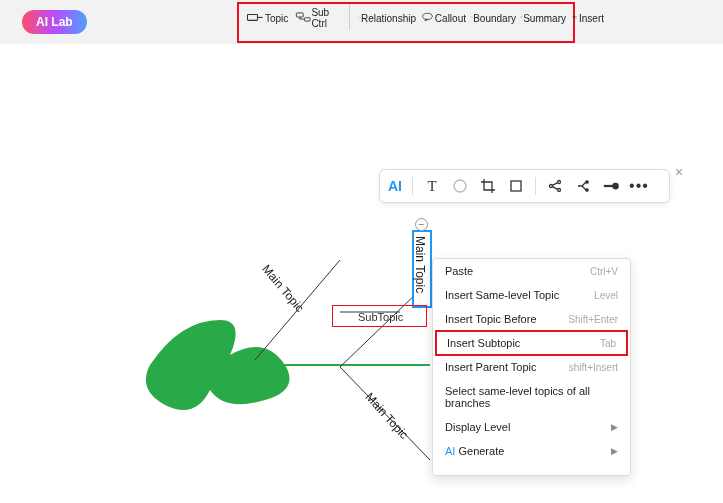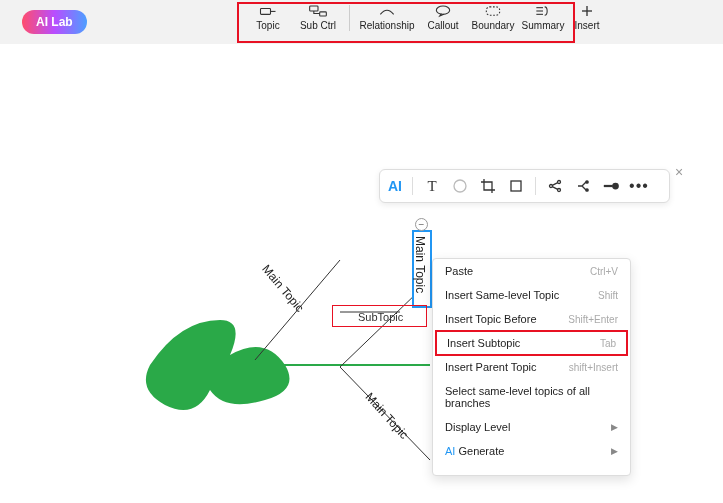--- a/index.html
+++ b/index.html
@@ -4,21 +4,21 @@
 <style>
 * { margin: 0; padding: 0; box-sizing: border-box; font-family: Arial, sans-serif; }
 body { width: 723px; height: 503px; background: #fff; position: relative; overflow: hidden; }
 
 .topbar { height: 44px; background: #f2f2f2; display: flex; align-items: center; padding: 0 12px; }
 .ai-lab-badge { background: linear-gradient(90deg, #ff4d6d 0%, #b84dff 50%, #4d9fff 100%); color: #fff; font-size: 12px; font-weight: 600; padding: 5px 14px; border-radius: 14px; margin-left: 10px; }
 
 .toolbar-highlight { position: absolute; left: 237px; top: 2px; width: 338px; height: 41px; border: 2px solid #e81123; }
 
 .toolbar { position: absolute; left: 245px; top: 4px; display: flex; align-items: center; gap: 4px; }
-.tb-item { display: flex; flex-direction: column; align-items: center; font-size: 10px; color: #222; width: 46px; cursor: pointer; }
+.tb-item { display: flex; flex-direction: row; align-items: center; font-size: 10px; color: #222; width: 46px; cursor: pointer; }
 .tb-item svg { width: 20px; height: 14px; }
 .tb-sep { width: 1px; height: 26px; background: #ccc; margin: 0 4px; }
 .tb-label { margin-top: 2px; }
 
 .float-toolbar { position: absolute; left: 379px; top: 169px; width: 291px; height: 34px; background: #fff; border: 1px solid #ddd; border-radius: 6px; display: flex; align-items: center; padding: 0 8px; gap: 10px; box-shadow: 0 2px 6px rgba(0,0,0,.08); }
 .ft-ai { color: #2196f3; font-weight: 700; font-size: 14px; }
 .ft-sep { width: 1px; height: 18px; background: #ddd; }
 .ft-item { width: 18px; height: 18px; display: flex; align-items: center; justify-content: center; color: #333; }
 .ft-close { position: absolute; right: -18px; top: -6px; font-size: 14px; color: #999; cursor: pointer; width: 16px; height: 16px; text-align: center; }
 
@@ -164,21 +164,21 @@
 <div class="subtopic-hl"></div>
 <span class="subtopic-label">SubTopic</span>
 
 <div class="ctx-menu" id="ctx">
     <div class="ctx-item">
       <span>Paste</span>
       <span class="ctx-shortcut">Ctrl+V</span>
     </div>
     <div class="ctx-item">
       <span>Insert Same-level Topic</span>
-      <span class="ctx-shortcut">Shift</span>
+      <span class="ctx-shortcut">Level</span>
     </div>
     <div class="ctx-item">
       <span>Insert Topic Before</span>
       <span class="ctx-shortcut">Shift+Enter</span>
     </div>
     <div class="ctx-item ctx-hl">
       <span>Insert Subtopic</span>
       <span class="ctx-shortcut">Tab</span>
     </div>
     <div class="ctx-item">

